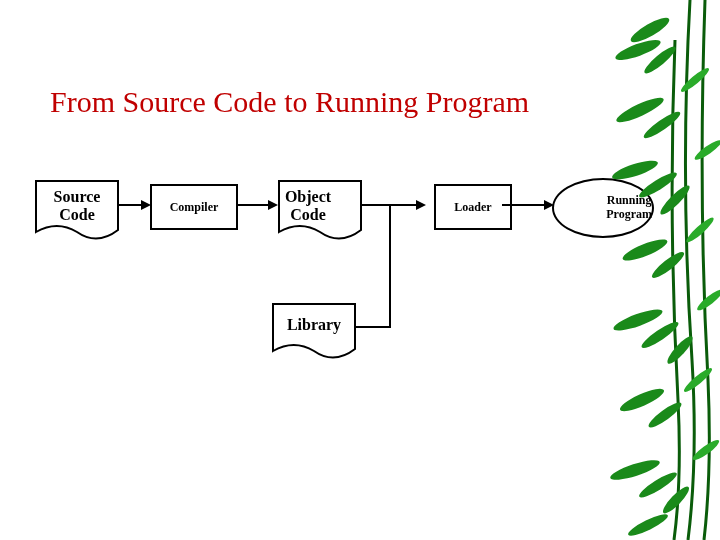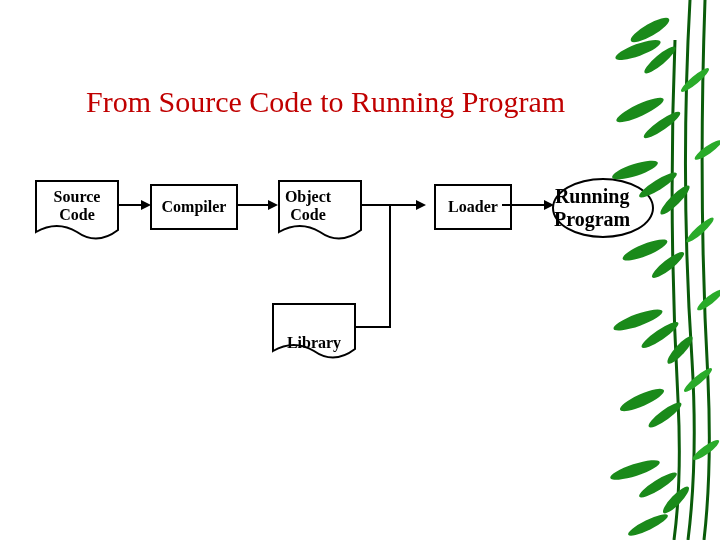--- a/index.html
+++ b/index.html
@@ -12,57 +12,56 @@
     position: relative;
     overflow: hidden;
   }
   .title {
     position: absolute;
     left: 50px;
     top: 85px;
     font-size: 30px;
     color: #c00000;
     font-weight: normal;
-    margin-left: 36px;
   }
   
   .docshape {
     position: absolute;
   }
   .docshape svg { display:block; }
   .doclabel {
     position: absolute;
     width: 80px;
     text-align: center;
     font-size: 16px;
     font-weight: bold;
     line-height: 1.15;
   }
   .rect {
     position: absolute;
     border: 2px solid #000;
     background: #fff;
     text-align: center;
-    font-size: 16px;
+    font-size: 12px;
     font-weight: bold;
     display: flex;
     align-items: center;
     justify-content: center;
   }
   .ellipse {
     position: absolute;
     border: 2px solid #000;
     background: #fff;
     border-radius: 50%;
     text-align: center;
-    font-size: 20px;
+    font-size: 12px;
     font-weight: bold;
     display: flex;
     align-items: center;
-    justify-content: flex-start;
+    justify-content: flex-end;
     line-height: 1.15;
   }
   .arrow {
     position: absolute;
     background: #000;
   }
   .arrowhead {
     position: absolute;
     width: 0; height: 0;
   }
@@ -103,21 +102,21 @@
   </svg>
 </div>
 <div class="doclabel" style="left:268px; top:188px; white-space:pre-line;">Object
 Code</div>
 
 <div class="docshape" style="left:272px; top:303px;">
   <svg width="84" height="62">
     <path d="M1 1 H83 V46 Q62 62 42 48 Q22 36 1 48 Z" fill="#fff" stroke="#000" stroke-width="2"></path>
   </svg>
 </div>
-<div class="doclabel" style="left:274px; top:334px;text-align:center;">Library</div>
+<div class="doclabel" style="left:274px; top:316px;text-align:center;">Library</div>
 
 <div class="rect" style="left:426px; top:184px; width:74px; height:42px;margin-left:8px;">
   <span>Loader</span>
 </div>
 
 <div class="ellipse" style="left:552px; top:178px; width:98px; height:56px;">
   <span style="white-space:pre-line;">Running
 Program</span>
 </div>
 

